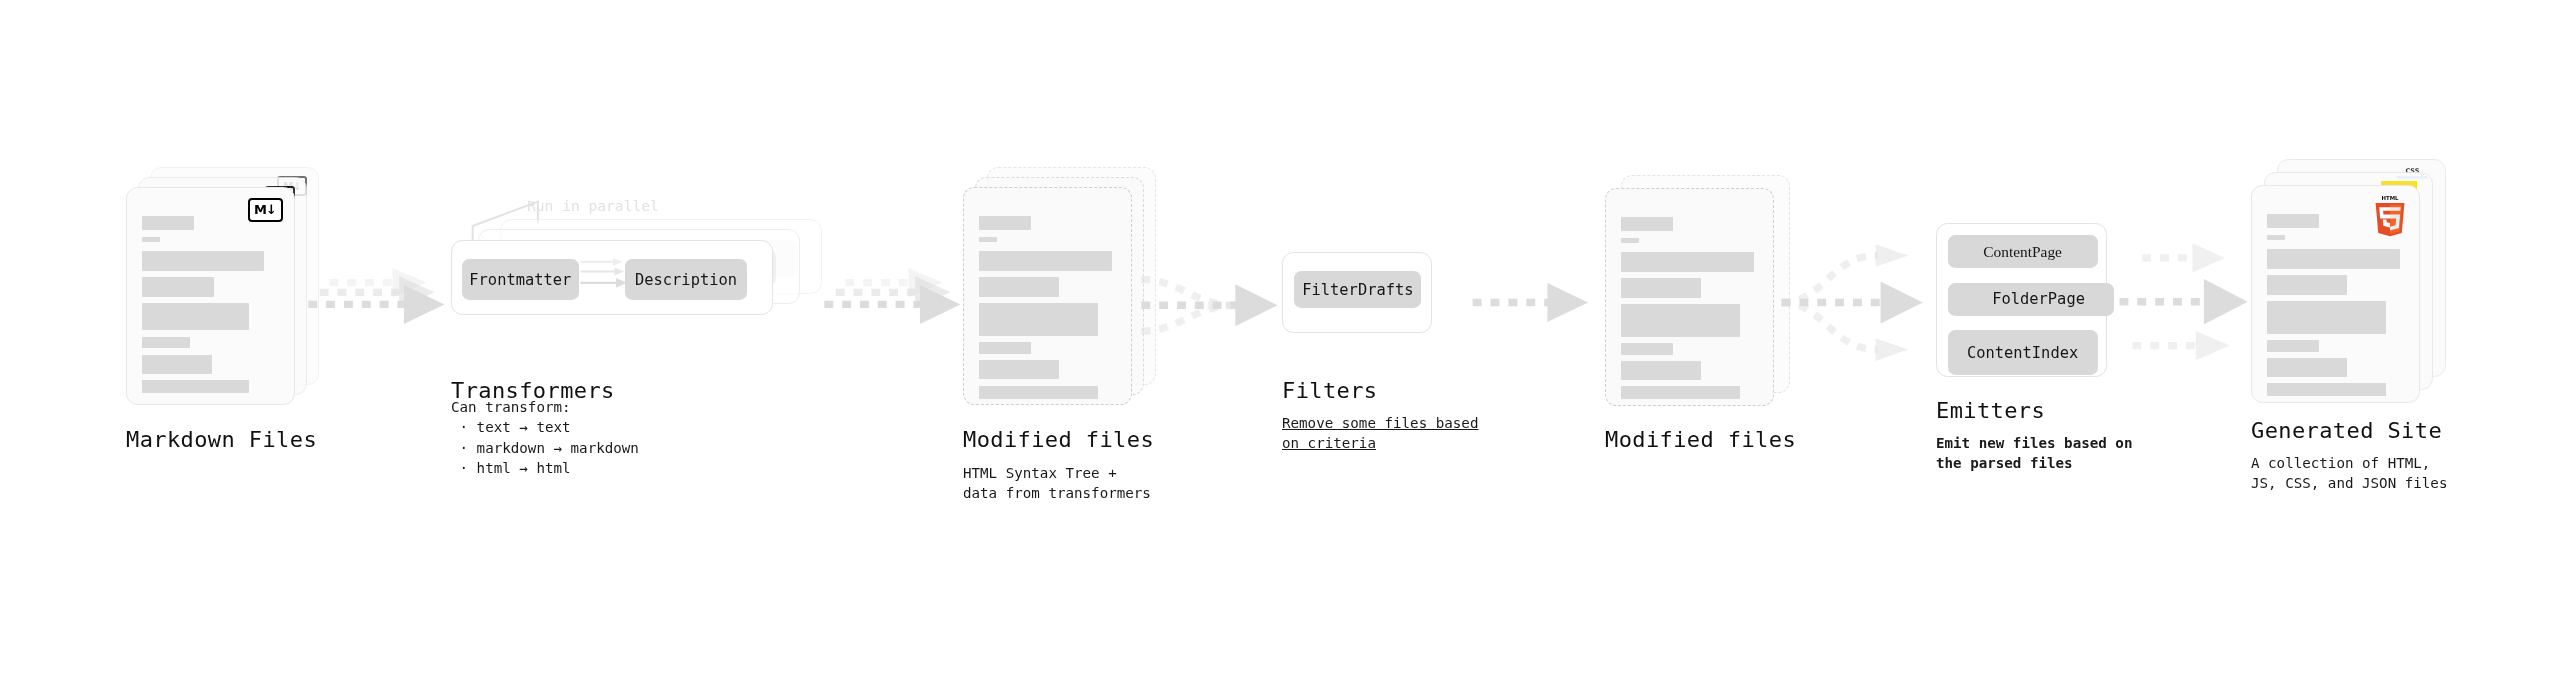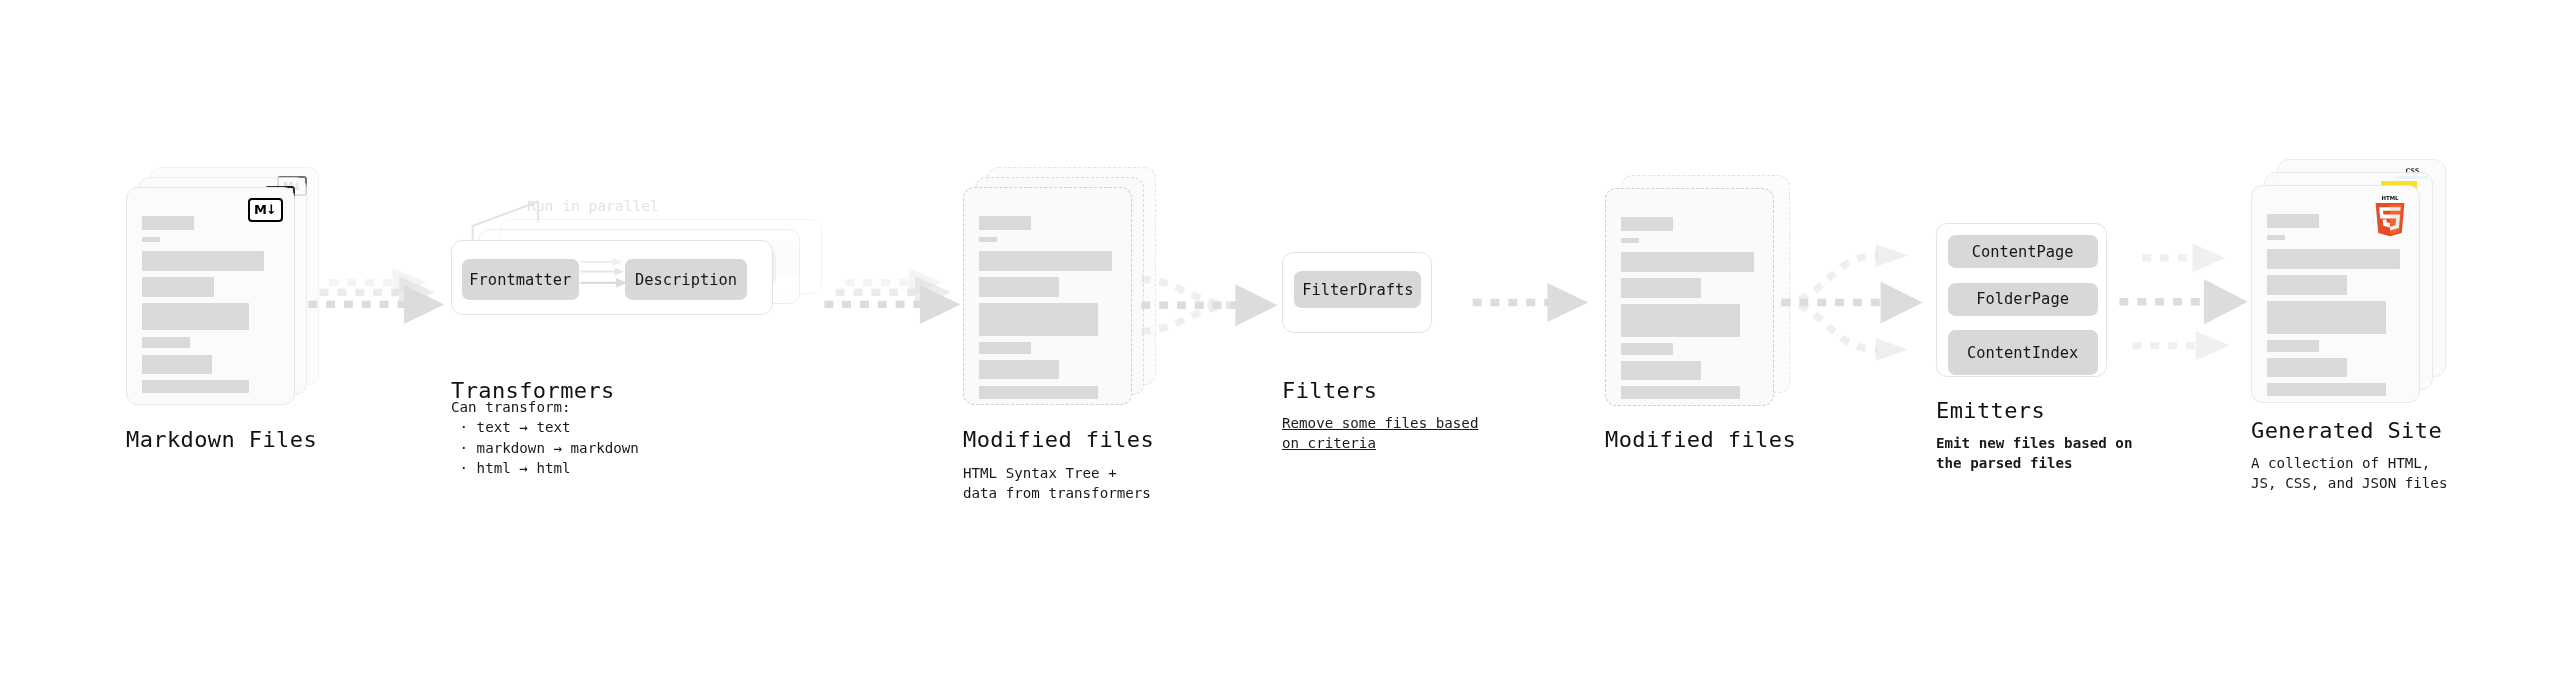--- a/index.html
+++ b/index.html
@@ -285,22 +285,22 @@
         <path d="M2 72 C 55 72, 62 130, 120 130" opacity="0.45"></path>
         <line x1="2" y1="72" x2="126" y2="72" opacity="1"></line>
       </g>
       <polygon points="118,0 158,14 118,28" fill="#dcdcdc" opacity="0.45"></polygon>
       <polygon points="124,46 176,72 124,98" fill="#dcdcdc"></polygon>
       <polygon points="118,116 158,130 118,144" fill="#dcdcdc" opacity="0.45"></polygon>
     </svg>
   </div>
 
   <div class="group" style="left:1936px;top:223px;width:171px;height:154px;">
-    <div class="chip" style="left:10.6px;top:11.4px;width:150px;height:32.5px;">ContentPage</div>
-    <div class="chip" style="left:10.6px;top:59px;width:150px;height:32.5px;">FolderPage</div>
+    <div class="chip" style="left:10.6px;top:11.4px;width:150px;height:32.5px;font-family:Liberation Serif, serif;">ContentPage</div>
+    <div class="chip" style="left:10.6px;top:59px;width:150px;height:32.5px;padding-left:16px;">FolderPage</div>
     <div class="chip" style="left:10.6px;top:106px;width:150px;height:45px;">ContentIndex</div>
   </div>
   <div class="title" style="left:1936px;top:398px;">Emitters</div>
   <div class="sub" style="left:1936px;top:433px;font-weight:bold;">Emit new files based on
 the parsed files</div>
 
   <div class="node" style="left:2113px;top:240px;">
     <svg width="146" height="130" viewBox="0 0 180 160">
       <g stroke="#dcdcdc" stroke-width="9" stroke-dasharray="11 11" fill="#dcdcdc">
         <g opacity="0.42">

